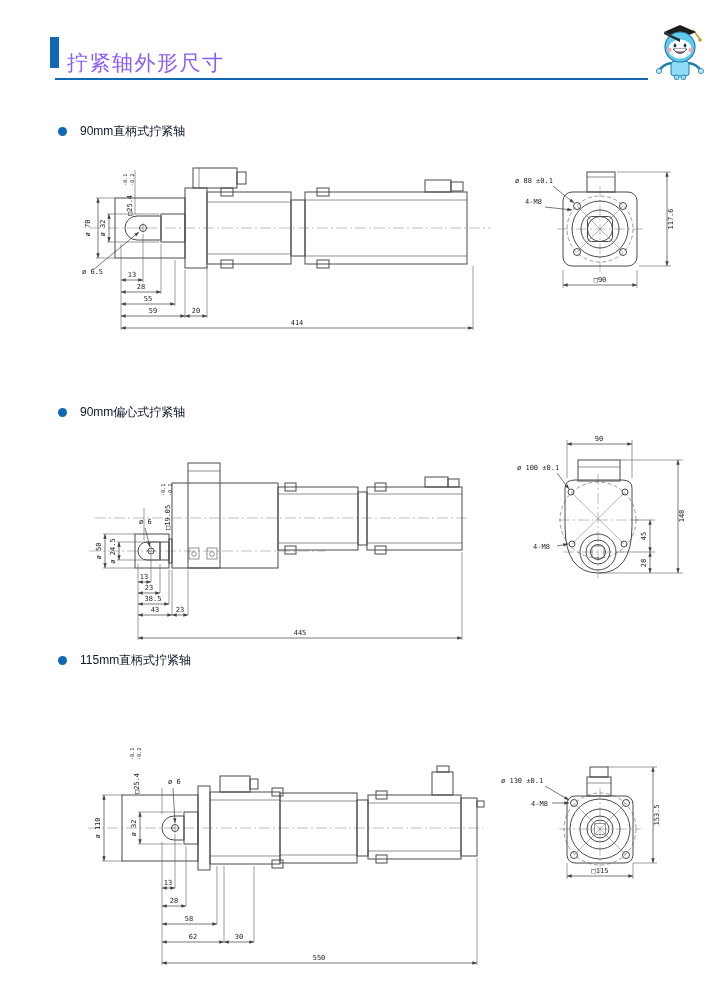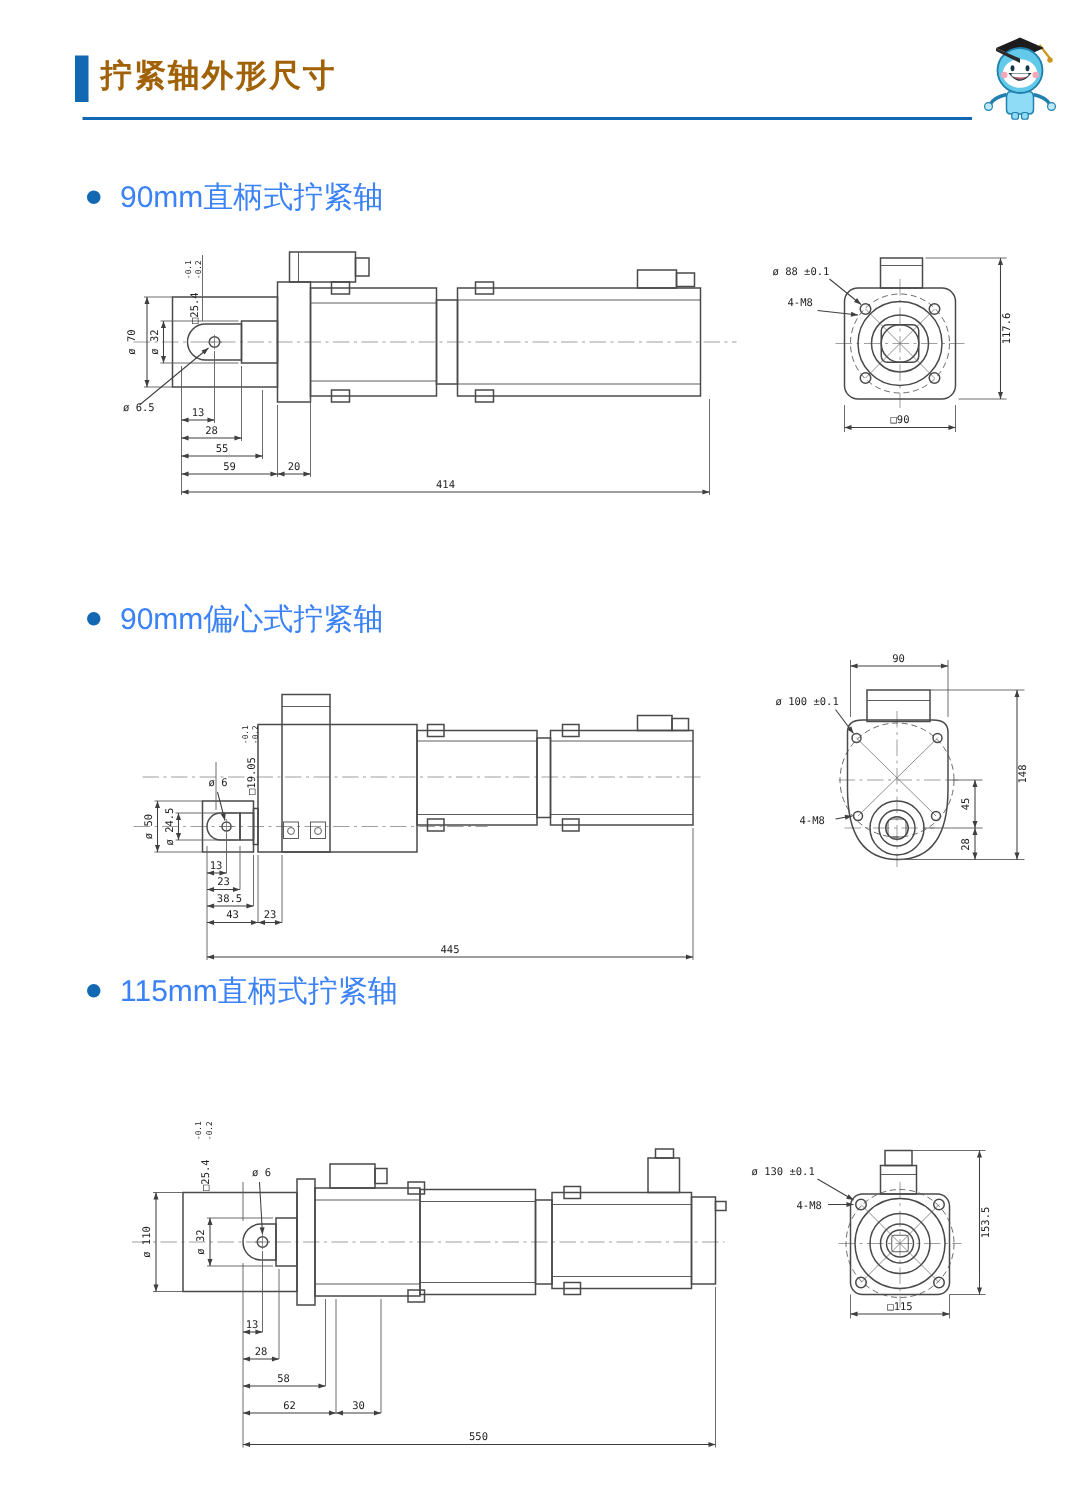--- a/index.html
+++ b/index.html
@@ -1,29 +1,29 @@
 <!DOCTYPE html>
 <html><head>
 <meta charset="utf-8">
 <style>
   html,body{margin:0;padding:0}
   body{width:724px;height:994px;position:relative;background:#ffffff;
        font-family:"Liberation Sans","DejaVu Sans",sans-serif;overflow:hidden}
 
   
   .hdr-bar{position:absolute;left:50px;top:37px;width:9px;height:31px;background:#1268b3}
-  .hdr-title{position:absolute;left:67px;top:36px;font-size:21px;font-weight:bold;
-             color:#a16207;letter-spacing:1.5px}
+  .hdr-title{position:absolute;left:67px;top:49px;font-size:21px;font-weight:normal;
+             color:#8b5cf6;letter-spacing:1.5px}
   .hdr-line{position:absolute;left:55px;top:78px;width:593px;height:2px;background:#1268b3}
   .mascot{position:absolute;left:648px;top:20px}
 
   
   .sec-title{position:absolute;display:flex;align-items:center;gap:13px;left:58px;height:18px}
   .sec-title .dot{width:9px;height:9px;border-radius:50%;background:#1268b3;flex:0 0 auto}
-  .sec-title .txt{font-size:20px;color:#3b82f6}
+  .sec-title .txt{font-size:12px;color:#0f172a}
   #sec1{top:122px}#sec2{top:403px}#sec3{top:651px}
 
   svg.drawing{position:absolute}
 
   
   .ol rect,.ol path,.ol circle,.ol line{fill:none;stroke:#4a4a4a;stroke-width:1}
   .ol .ol2{stroke-width:0.6}
   .dl{stroke:#5b5b5b;stroke-width:0.6;fill:none}
   .dim-l{stroke:#3f3f3f;stroke-width:0.7;fill:none;marker-start:url(#arr);marker-end:url(#arr)}
   .lead{stroke:#3f3f3f;stroke-width:0.7;fill:none;marker-end:url(#arr)}

